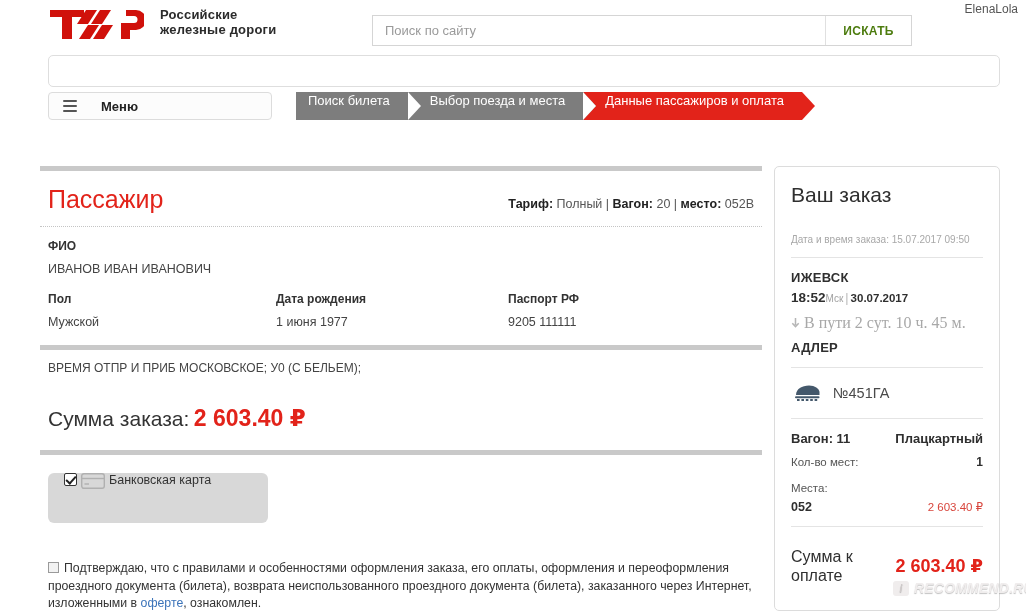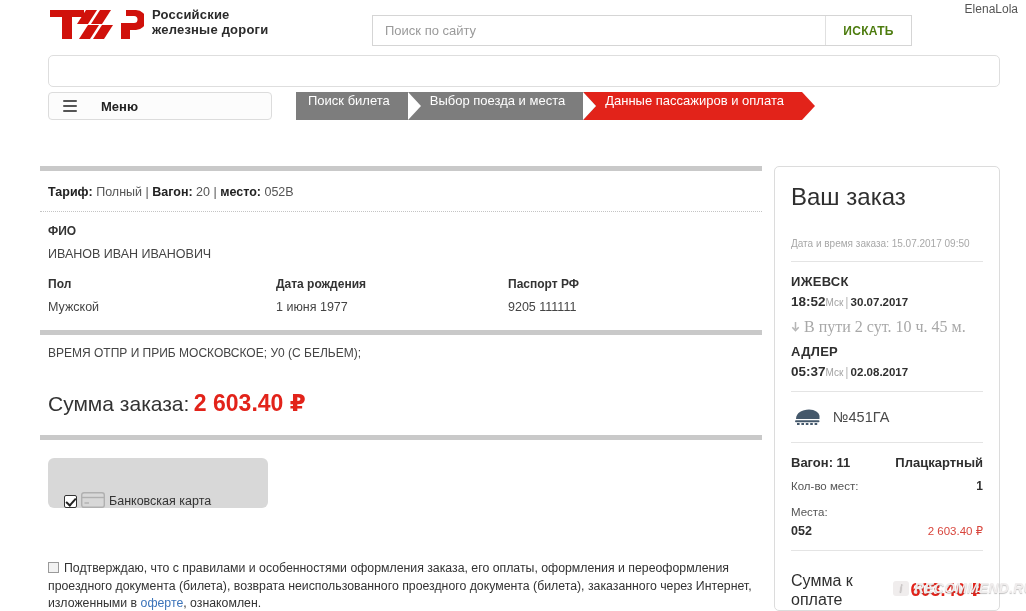--- a/index.html
+++ b/index.html
@@ -10,21 +10,21 @@
     background: #ffffff;
     font-family: "Liberation Sans", "DejaVu Sans", sans-serif;
     color: #333333;
   }
   .page { position: relative; width: 1026px; height: 611px; }
 
   
   .header { position: relative; height: 50px; }
   .logo-block {
     position: absolute; left: 48px; top: 2px;
-    display: flex; align-items: center; gap: 8px;
+    display: flex; align-items: center; gap: 16px;
   }
   .logo-mark { width: 96px; height: 40px; display: block; }
   .logo-text {
     font-size: 13px; font-weight: bold; line-height: 15px;
     color: #2b2b2b; letter-spacing: .2px;
   }
   .username {
     position: absolute; right: 8px; top: 2px;
     font-size: 12px; color: #555555;
   }
@@ -120,21 +120,21 @@
 
   .note { font-size: 12px; color: #444; padding: 11px 8px 14px 8px; }
 
   .sum-row { padding: 16px 8px 18px 8px; }
   .sum-label { font-size: 21px; color: #333; }
   .sum-value { font-size: 23px; color: #e2231a; font-weight: bold; }
 
   .pay-area { padding: 18px 8px 0 8px; }
   .pay-option {
     width: 220px; height: 50px; border-radius: 6px; background: #d8d8d8;
-    display: flex; align-items: flex-end; gap: 4px; padding-left: 16px;
+    display: flex; align-items: flex-start; gap: 4px; padding-left: 16px;
     cursor: pointer;
   }
   .chk {
     width: 13px; height: 13px; border: 1.5px solid #333; border-radius: 2px;
     position: relative; background: #fff; flex: none;
   }
   .chk::after {
     content: ""; position: absolute; left: 3px; top: 0px;
     width: 4px; height: 8px; border: solid #222;
     border-width: 0 2px 2px 0; transform: rotate(42deg);
@@ -153,21 +153,21 @@
   }
   .consent a { color: #3b73b9; text-decoration: none; }
 
   
   .order {
     position: absolute; left: 774px; top: 166px;
     width: 226px; min-height: 445px;
     border: 1px solid #dcdcdc; border-radius: 5px;
     background: #fff; padding: 14px 16px 0 16px;
   }
-  .order-title { font-size: 24px; color: #2f2f2f; margin: 2px 0 8px 0; font-weight: normal; }
+  .order-title { font-size: 21px; color: #2f2f2f; margin: 2px 0 8px 0; font-weight: normal; }
   .order-date { font-size: 10px; color: #a8a8a8; margin-top: 27px; }
   .thin-sep { border-top: 1px solid #e4e4e4; margin: 12px 0 12px 0; }
 
   .station { font-size: 13px; font-weight: bold; color: #2f2f2f; letter-spacing: .3px; }
   .time-row { margin-top: 5px; font-size: 12.5px; color: #2f2f2f; }
   .time-big { font-weight: bold; font-size: 13.5px; }
   .msk { font-size: 10px; color: #a2a2a2; }
   .sep-pipe { color: #b9b9b9; margin: 0 2px; }
   .date-b { font-weight: bold; font-size: 11.5px; }
 
@@ -270,20 +270,21 @@
     <div class="step red">
       <span>Данные пассажиров и оплата</span>
     </div>
   </div>
 
   <div class="main">
 
     <div class="bar-divider"></div>
 
     <div class="passenger-head">
+      <h1 class="passenger-title">Пассажир</h1>
       <div class="fare-info">
         <b>Тариф:</b>
         <span>Полный</span>
         <span>|</span>
         <b>Вагон:</b>
         <span>20</span>
         <span>|</span>
         <b>место:</b>
         <span>052В</span>
       </div>
@@ -351,23 +352,20 @@
     </div>
 
     <div class="duration">
       <svg width="9" height="11" viewBox="0 0 9 11">
         <path d="M4.5 0 L4.5 7 M1.3 5.2 L4.5 8.6 L7.7 5.2" stroke="#b5b5b5" stroke-width="1.5" fill="none"></path>
       </svg>
       <span>В пути 2 сут. 10 ч. 45 м.</span>
     </div>
 
     <div class="station">АДЛЕР</div>
-    <div class="time-row">
-      <span class="time-big">05:37</span><span class="msk">Мск</span><span class="sep-pipe">|</span><span class="date-b">02.08.2017</span>
-    </div>
 
     <div class="thin-sep"></div>
 
     <div class="train-row">
       <svg width="28" height="18" viewBox="0 0 28 18">
         <path d="M3 11 C3 5 9 1.5 16 1.5 C22 1.5 26 4.5 26.5 8 L26.5 11 L3 11 Z" fill="#44586b"></path>
         <rect x="2" y="12.2" width="24.5" height="2.1" rx="1" fill="#44586b"></rect>
         <rect x="4" y="15" width="2.6" height="2" fill="#44586b"></rect>
         <rect x="8.4" y="15" width="2.6" height="2" fill="#44586b"></rect>
         <rect x="12.8" y="15" width="2.6" height="2" fill="#44586b"></rect>

